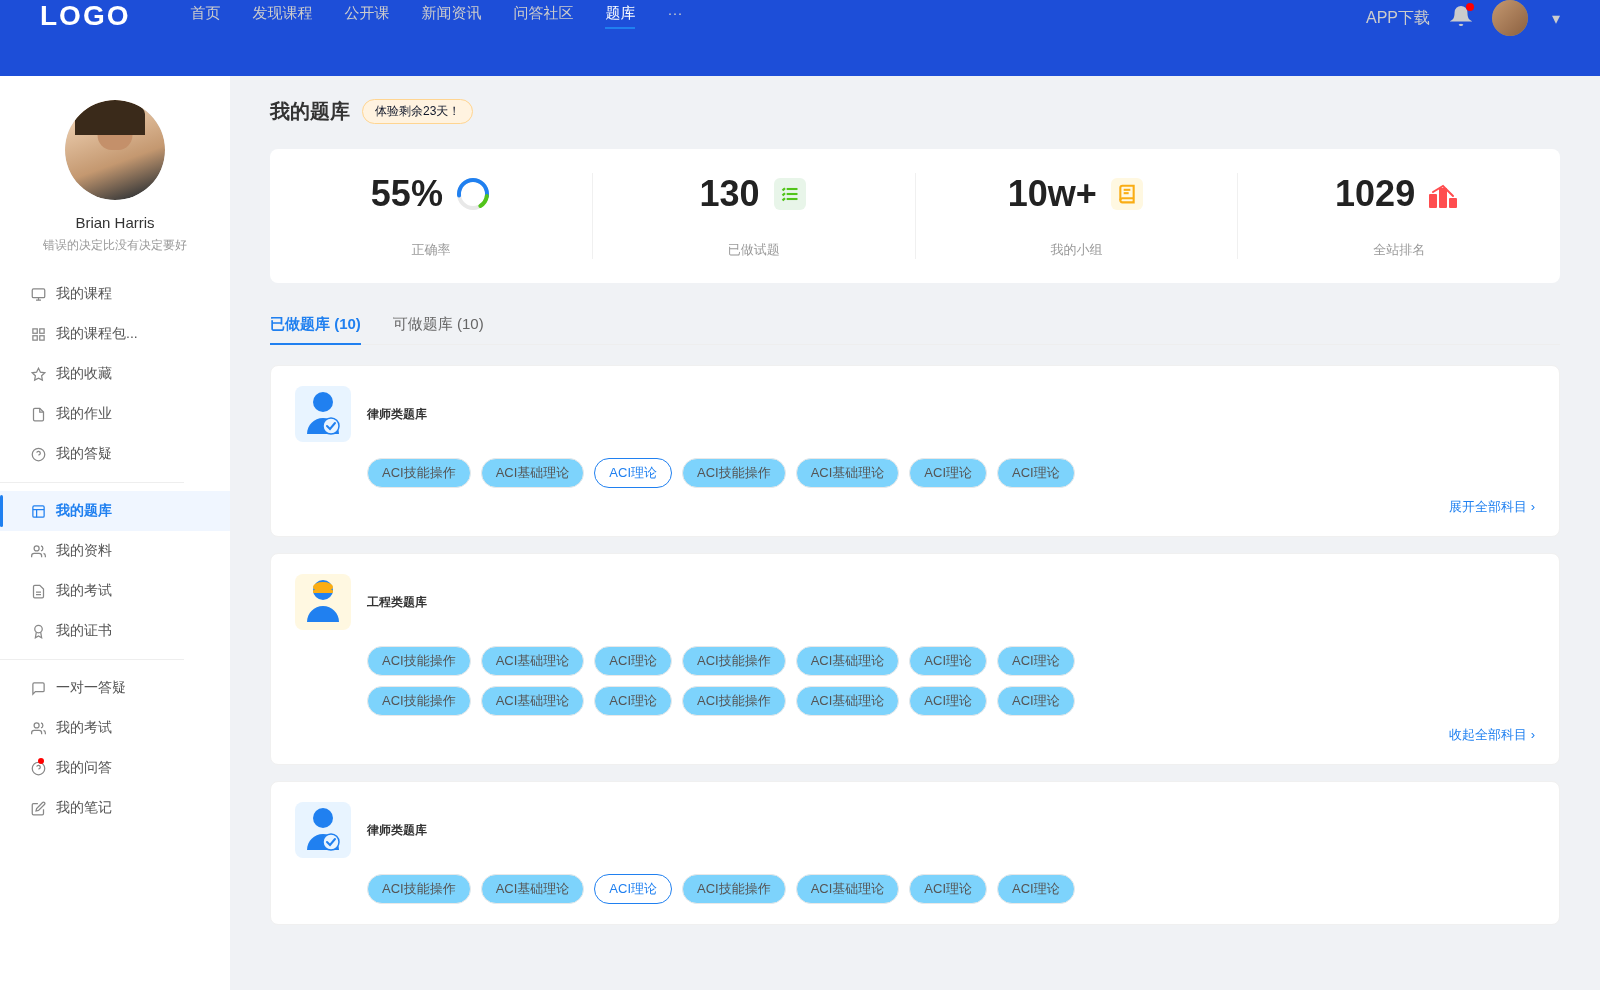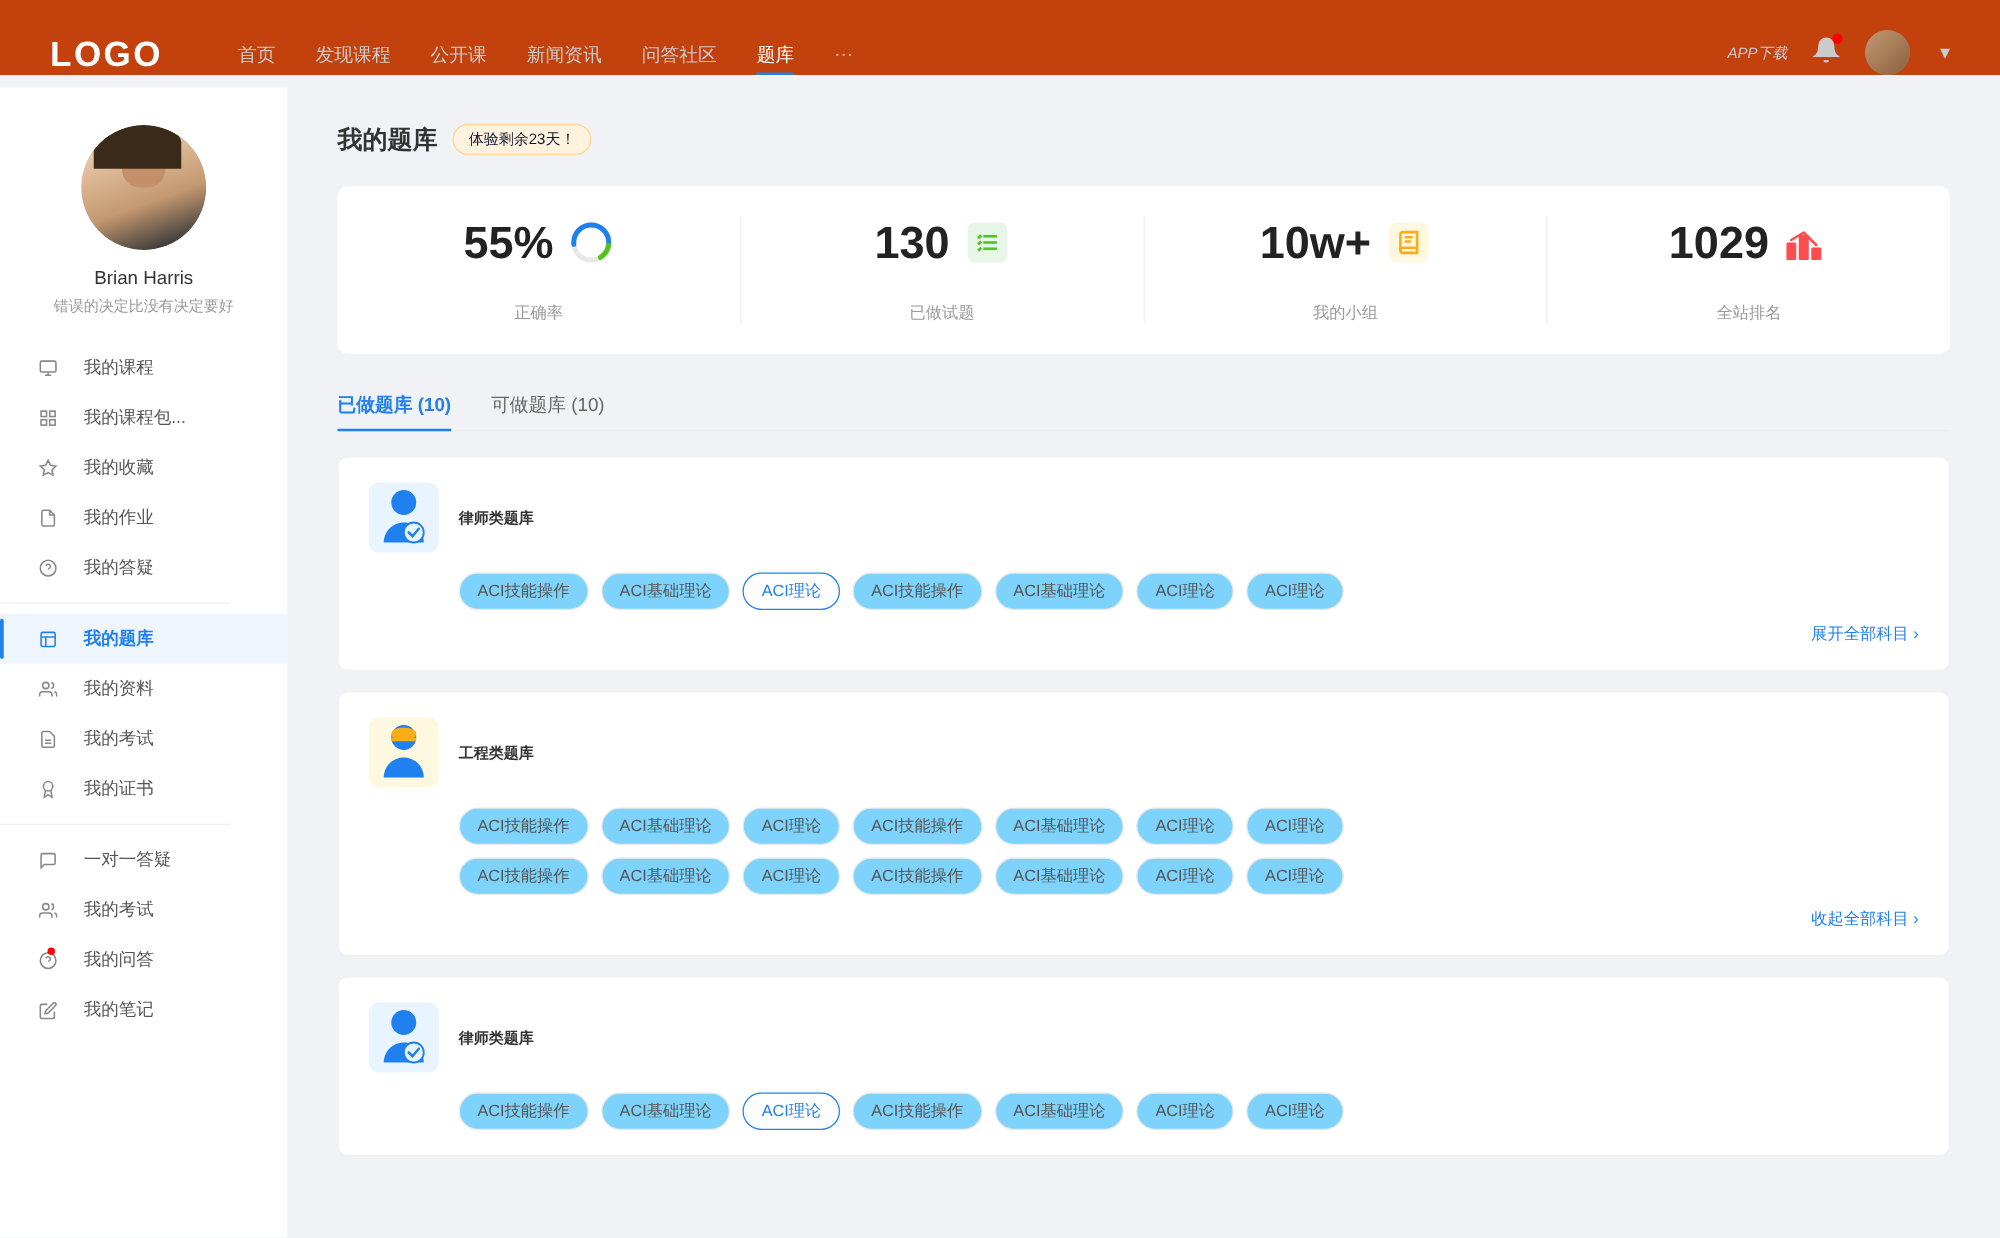--- a/index.html
+++ b/index.html
@@ -1,49 +1,49 @@
 <!DOCTYPE html>
 <html><head>
   <meta charset="utf-8">
   <style>
     * { margin: 0; padding: 0; box-sizing: border-box; }
     body { font-family: "PingFang SC", "Microsoft YaHei", sans-serif; background: #f0f2f5; width: 1600px; min-height: 990px; overflow-x: hidden; }
 
     
     .topnav {
-      width: 100%; height: 60px; background: #c2410c; display: flex; align-items: flex-end;
+      width: 100%; height: 76px; background: #1d4ed8; display: flex; align-items: flex-start;
       padding: 0 40px; position: fixed; top: 0; left: 0; z-index: 100;
     }
     .topnav-logo { color: #fff; font-size: 28px; font-weight: bold; margin-right: 60px; letter-spacing: 2px; }
     .topnav-menu { display: flex; gap: 32px; flex: 1; }
     .topnav-menu-item { color: #ccc; font-size: 15px; cursor: pointer; padding: 4px 0; position: relative; }
     .topnav-menu-item.active { color: #fff; border-bottom: 2px solid #2080f0; }
     .topnav-right { display: flex; align-items: center; gap: 20px; }
-    .topnav-app { color: #ccc; font-size: 12px; cursor: pointer; font-style: italic; }
+    .topnav-app { color: #ccc; font-size: 16px; cursor: pointer; }
     .topnav-bell { position: relative; cursor: pointer; }
     .topnav-bell svg { fill: #ccc; }
     .topnav-bell-dot { width: 8px; height: 8px; background: red; border-radius: 50%; position: absolute; top: -2px; right: -2px; }
     .topnav-avatar { width: 36px; height: 36px; border-radius: 50%; background: #888; overflow: hidden; cursor: pointer; }
     .topnav-chevron { color: #ccc; cursor: pointer; margin-left: 4px; }
 
     
     .page-wrapper { display: flex; padding-top: 70px; min-height: 990px; }
 
     
     .sidebar {
       width: 230px; min-height: 920px; background: #fff; padding: 30px 0 20px; flex-shrink: 0;
       display: flex; flex-direction: column; align-items: center;
     }
     .avatar-wrap { width: 100px; height: 100px; border-radius: 50%; overflow: hidden; background: #ddd; margin-bottom: 14px; }
     .user-name { font-size: 15px; color: #333; font-weight: 500; margin-bottom: 6px; }
     .user-motto { font-size: 12px; color: #999; margin-bottom: 20px; }
     .sidebar-divider { width: 80%; height: 1px; background: #eee; margin: 8px 0; }
     .sidebar-menu { width: 100%; }
     .sidebar-item {
-      display: flex; align-items: center; gap: 21px; padding: 11px 30px;
+      display: flex; align-items: center; gap: 10px; padding: 11px 30px;
       cursor: pointer; color: #555; font-size: 14px; position: relative;
     }
     .sidebar-item.active { color: #2080f0; background: #f0f6ff; }
     .sidebar-item.active::before {
       content: ''; position: absolute; left: 0; top: 10%; height: 80%; width: 3px;
       background: #2080f0; border-radius: 2px;
     }
     .sidebar-icon { width: 16px; height: 16px; display: flex; align-items: center; justify-content: center; flex-shrink: 0; }
 
     

